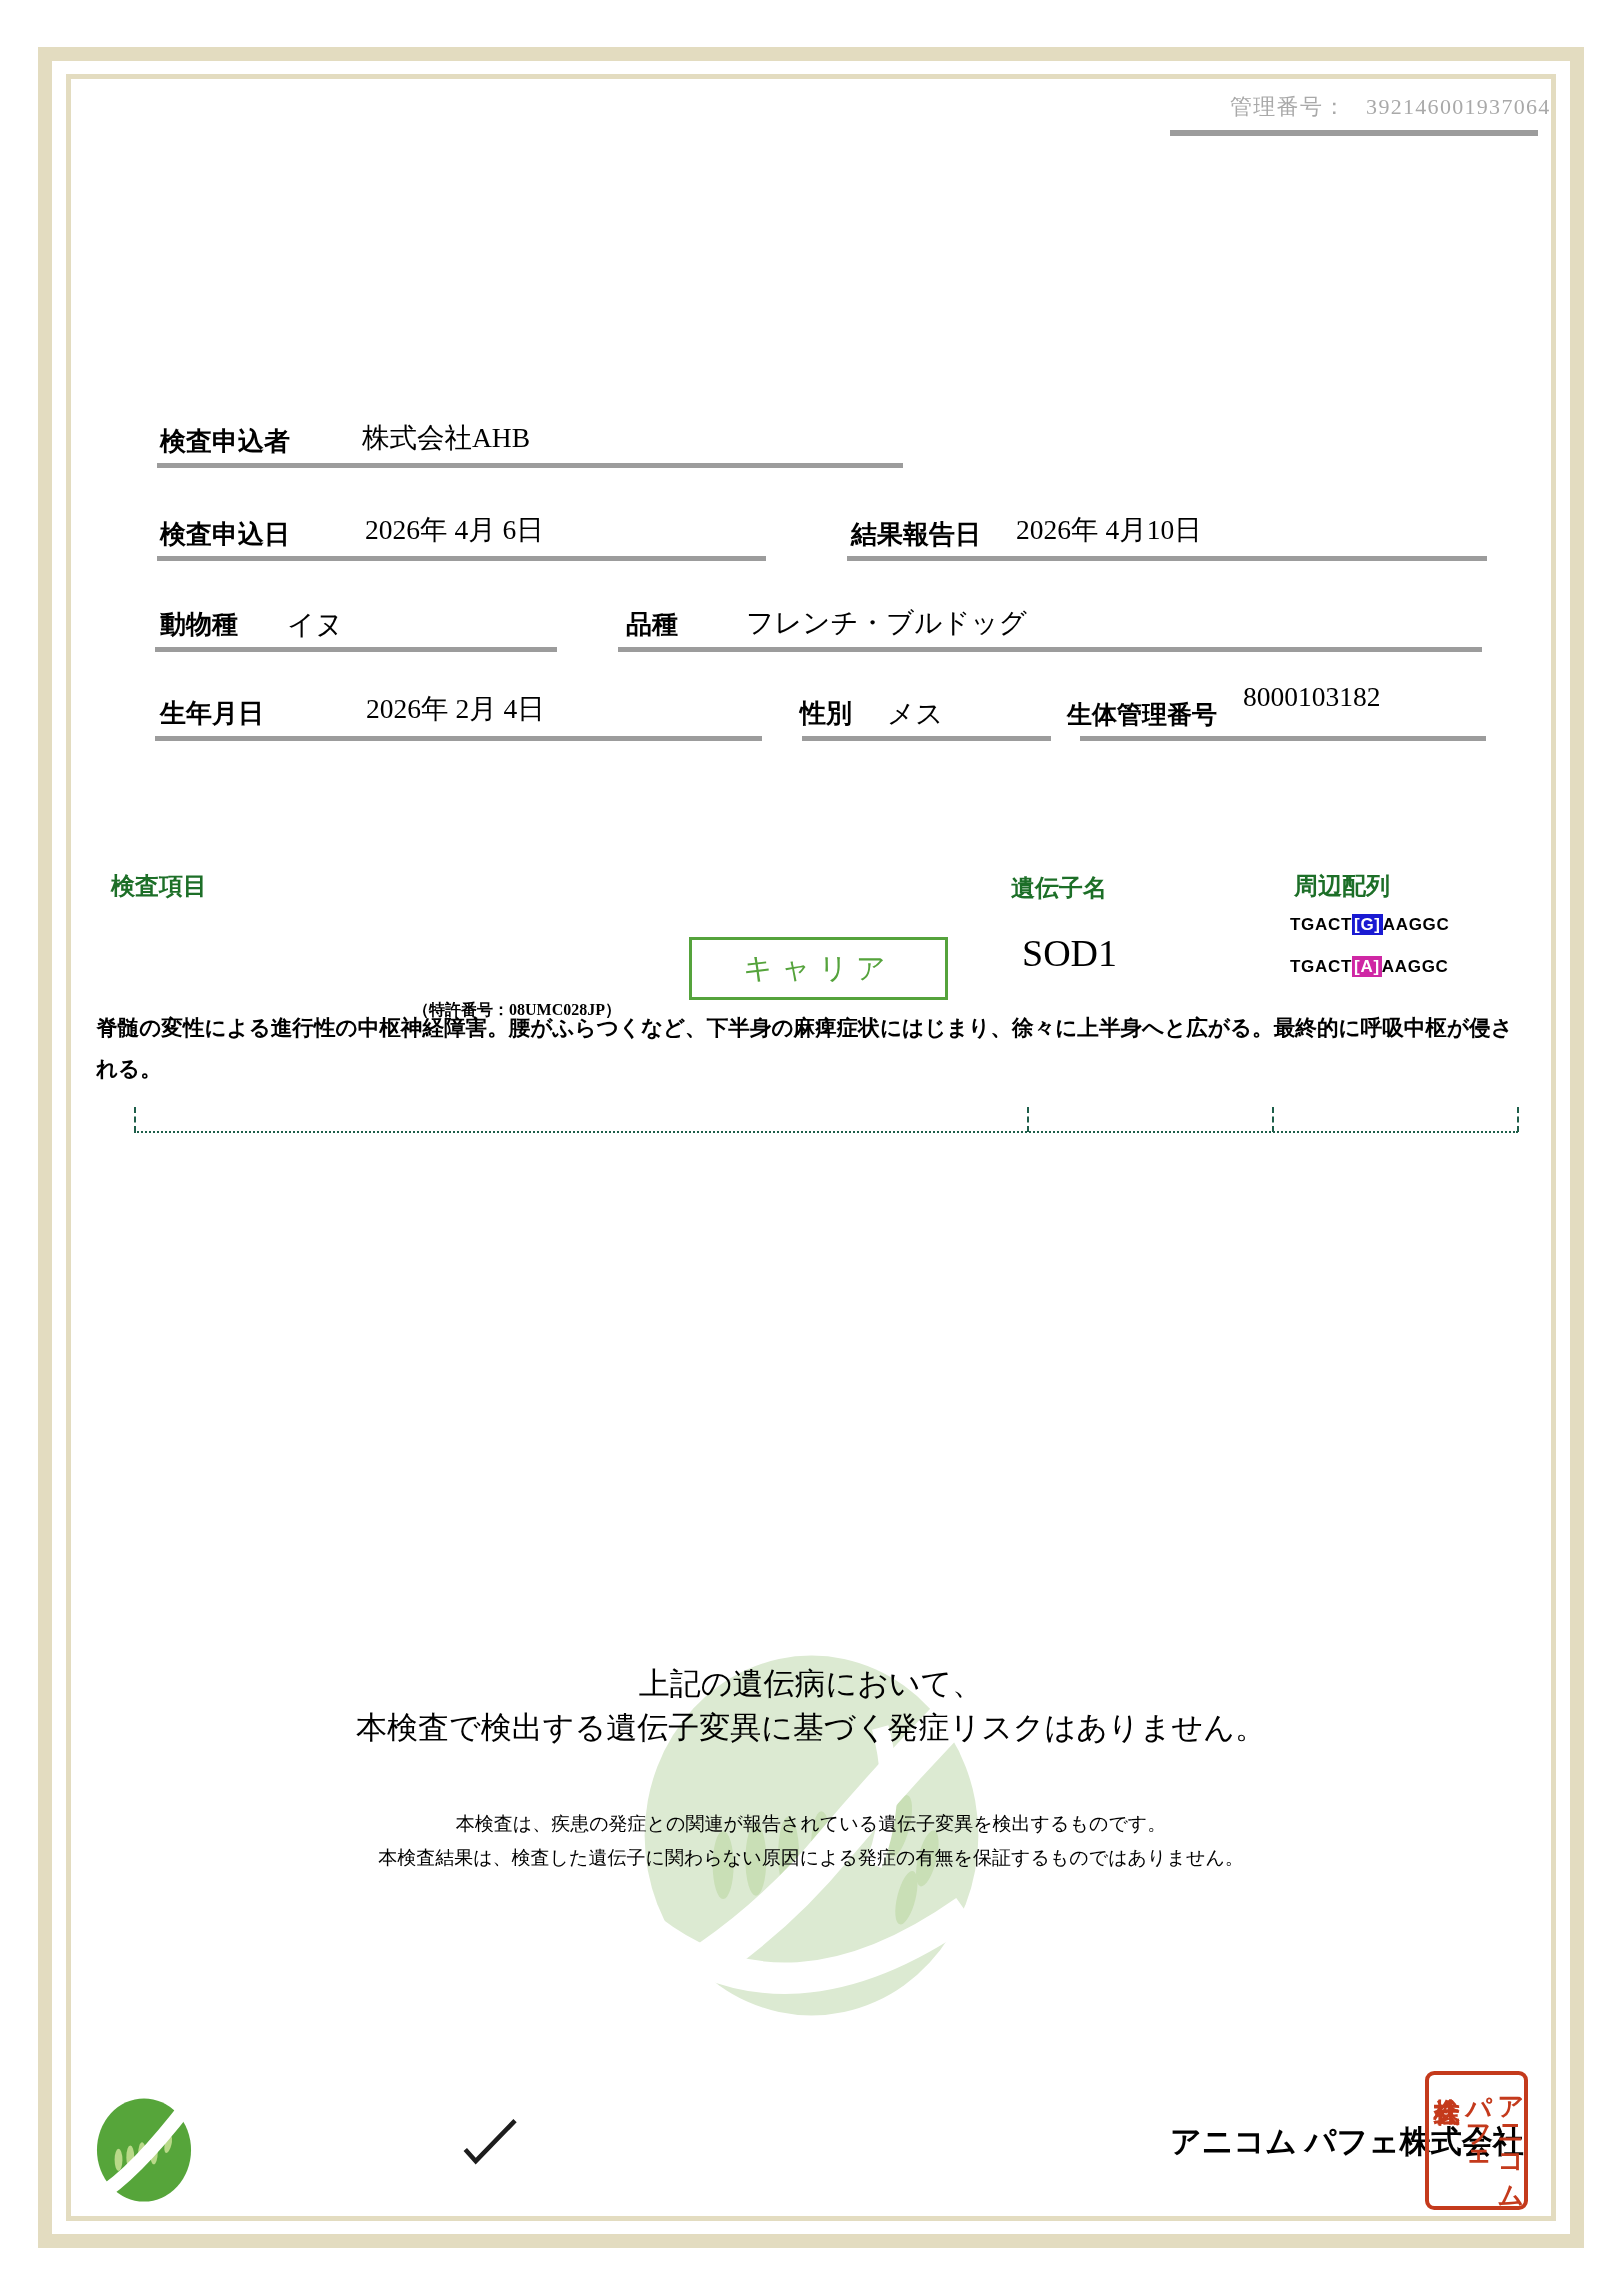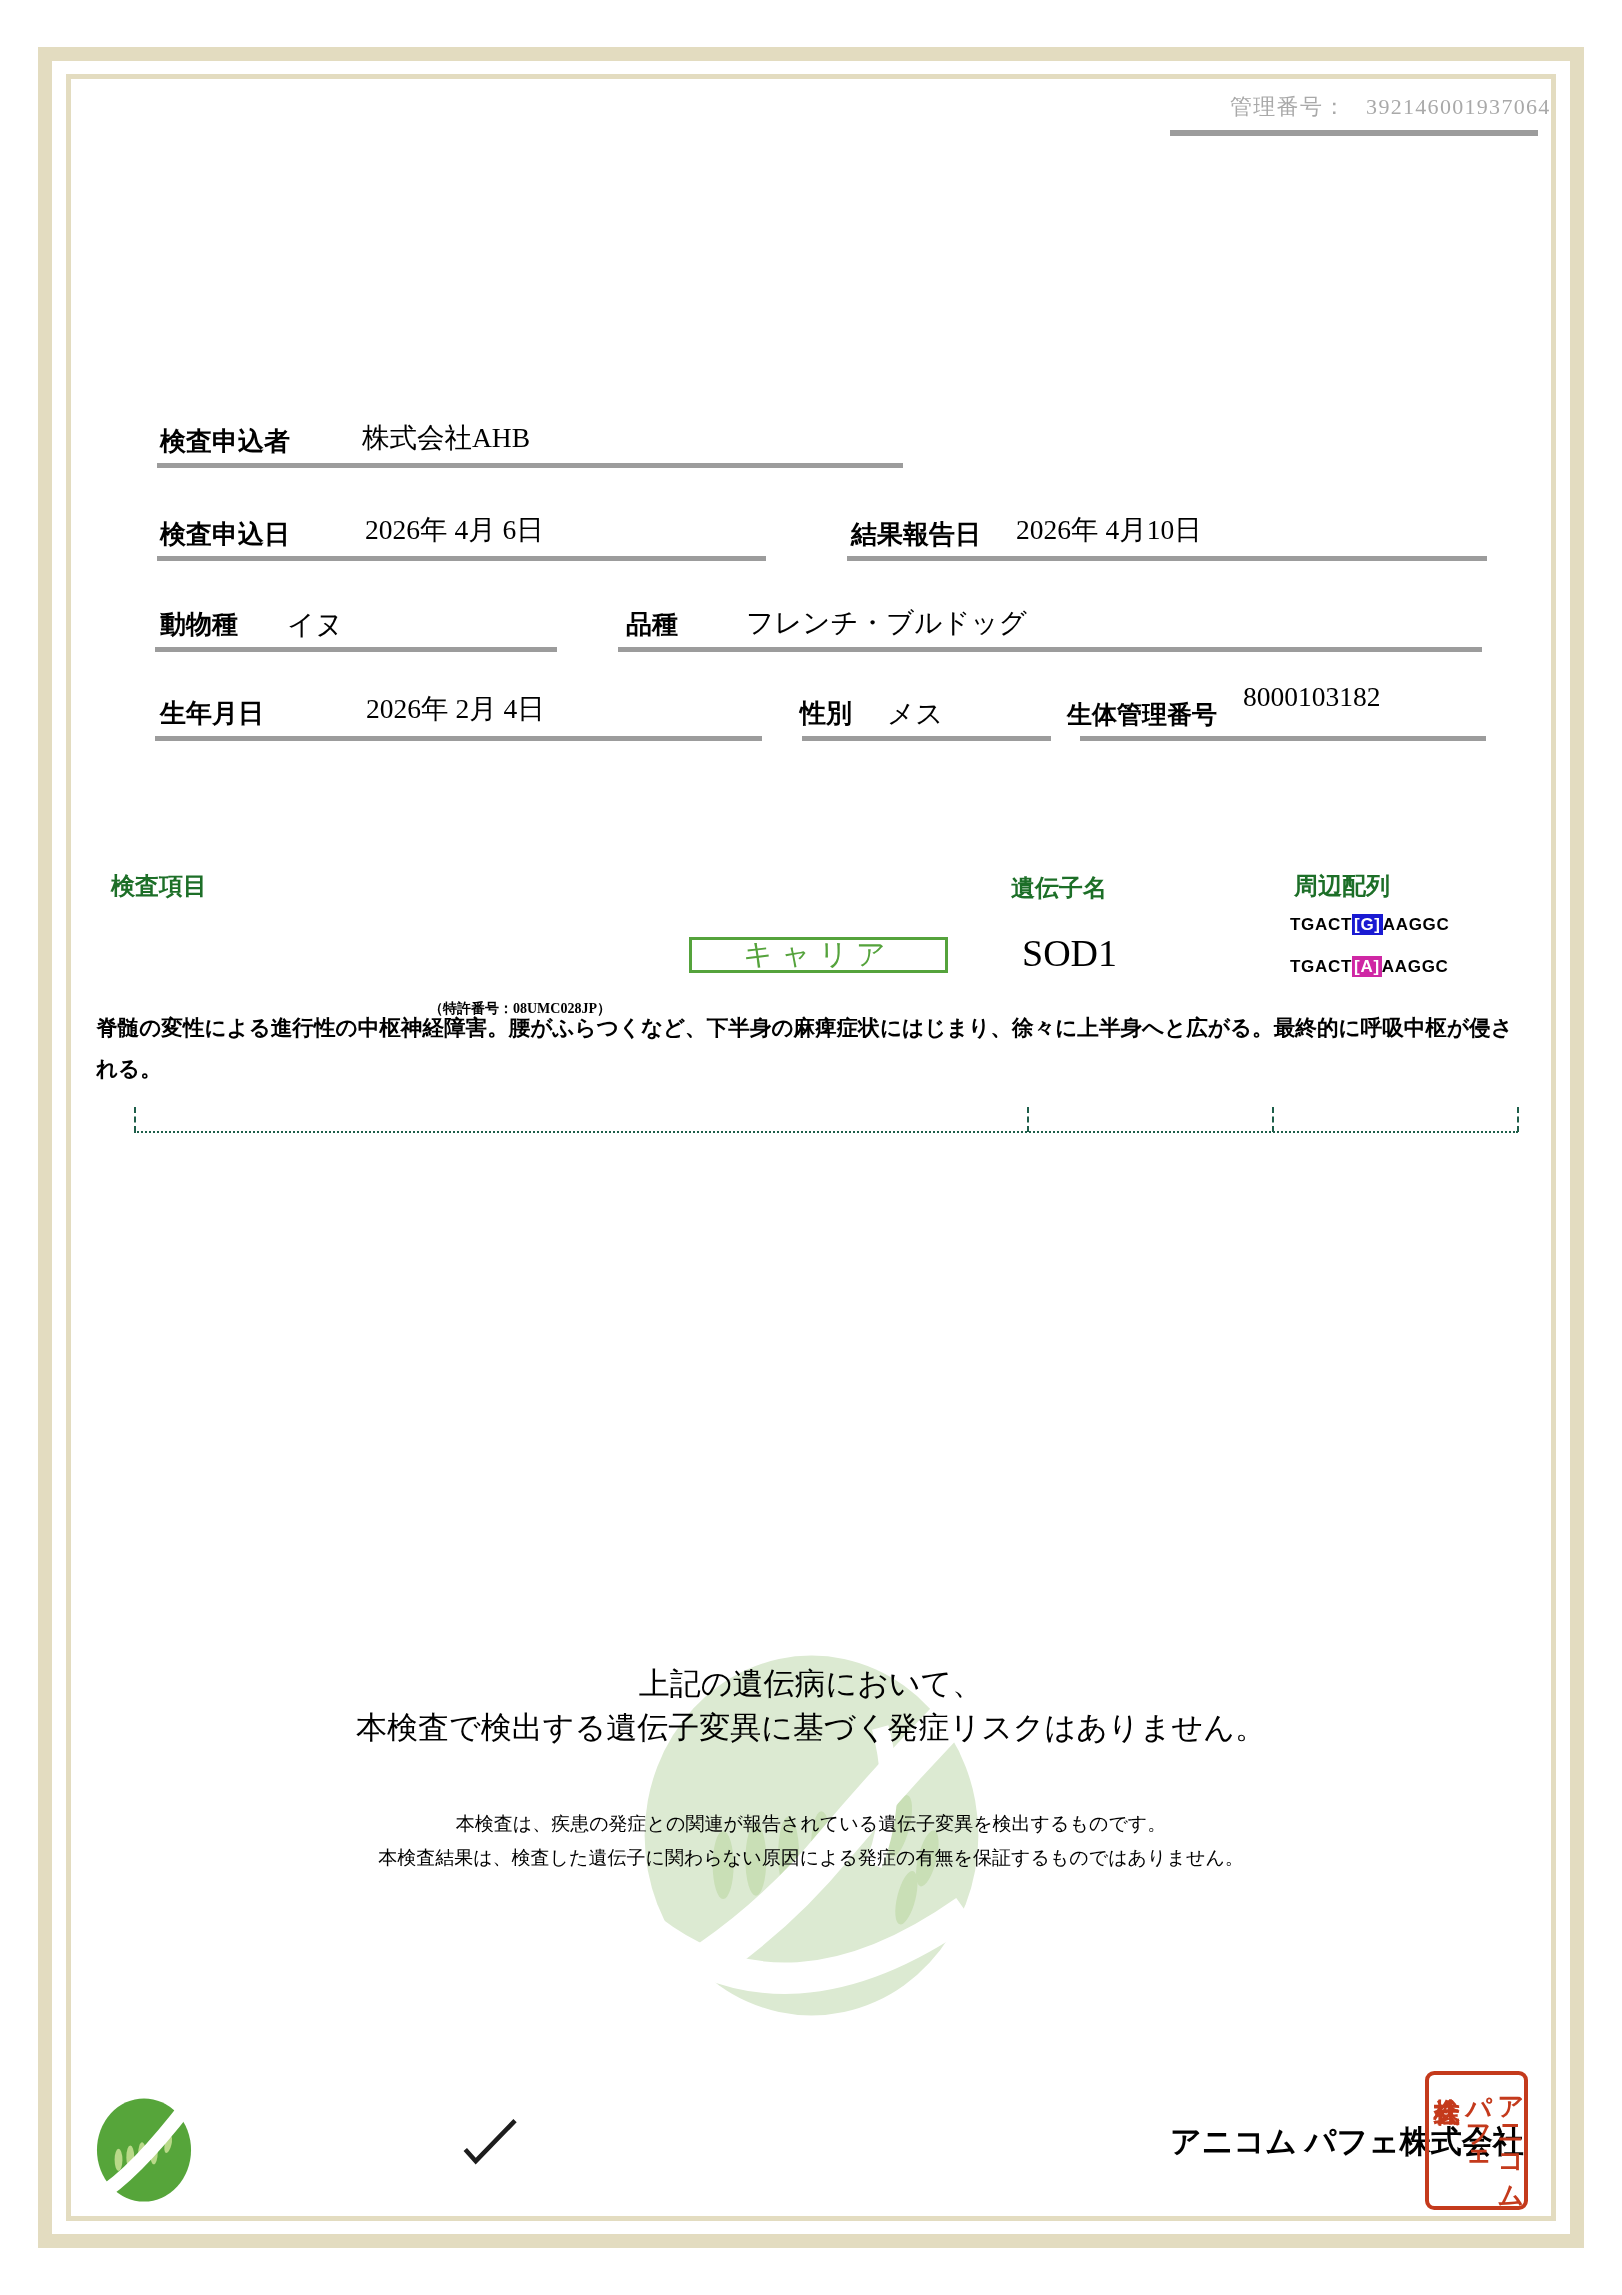--- a/index.html
+++ b/index.html
@@ -17,22 +17,22 @@
   .control-underline{position:absolute;left:1170px;top:130px;width:368px;height:5.9px;background:#9c9c9c;}
   .title{position:absolute;left:0;top:216px;width:100%;margin:0;text-align:center;
          font-size:79px;font-weight:600;letter-spacing:19.6px;text-indent:19.6px;white-space:nowrap;}
   
   .flabel{position:absolute;font-size:26px;font-weight:700;white-space:nowrap;}
   .fvalue{position:absolute;font-size:27.5px;font-weight:400;white-space:nowrap;}
   .ul{position:absolute;height:5.2px;background:#9c9c9c;}
   
   .sec-label{position:absolute;font-size:24px;font-weight:700;color:#1d6f28;white-space:nowrap;}
   .disease{position:absolute;left:105px;top:925px;font-size:36px;font-weight:700;white-space:nowrap;}
-  .patent{position:absolute;left:429px;top:1000px;font-size:14px;font-weight:600;white-space:nowrap;}
-  .result-box{position:absolute;left:689px;top:937px;width:259px;height:36px;box-sizing:border-box;
+  .patent{position:absolute;left:413px;top:1000px;font-size:16px;font-weight:600;white-space:nowrap;}
+  .result-box{position:absolute;left:689px;top:937px;width:259px;height:63px;box-sizing:border-box;
               border:3.3px solid #55a33c;color:#55a33c;font-size:29px;letter-spacing:7.9px;
               display:flex;align-items:center;justify-content:center;white-space:nowrap;}
   .gene-name{position:absolute;left:1022px;top:931px;font-size:38px;white-space:nowrap;}
   .seq{position:absolute;left:1290px;font-family:"Liberation Sans",sans-serif;font-size:17px;
        font-weight:700;letter-spacing:0.7px;white-space:nowrap;}
   .seq .allele{color:#fff;padding:0.7px 2px;}
   .allele-blue{background:#1a1ad2;}
   .allele-magenta{background:#cf27a4;}
   .description{position:absolute;left:96px;top:1008px;width:1437px;font-size:21.6px;font-weight:600;
                line-height:41px;}

